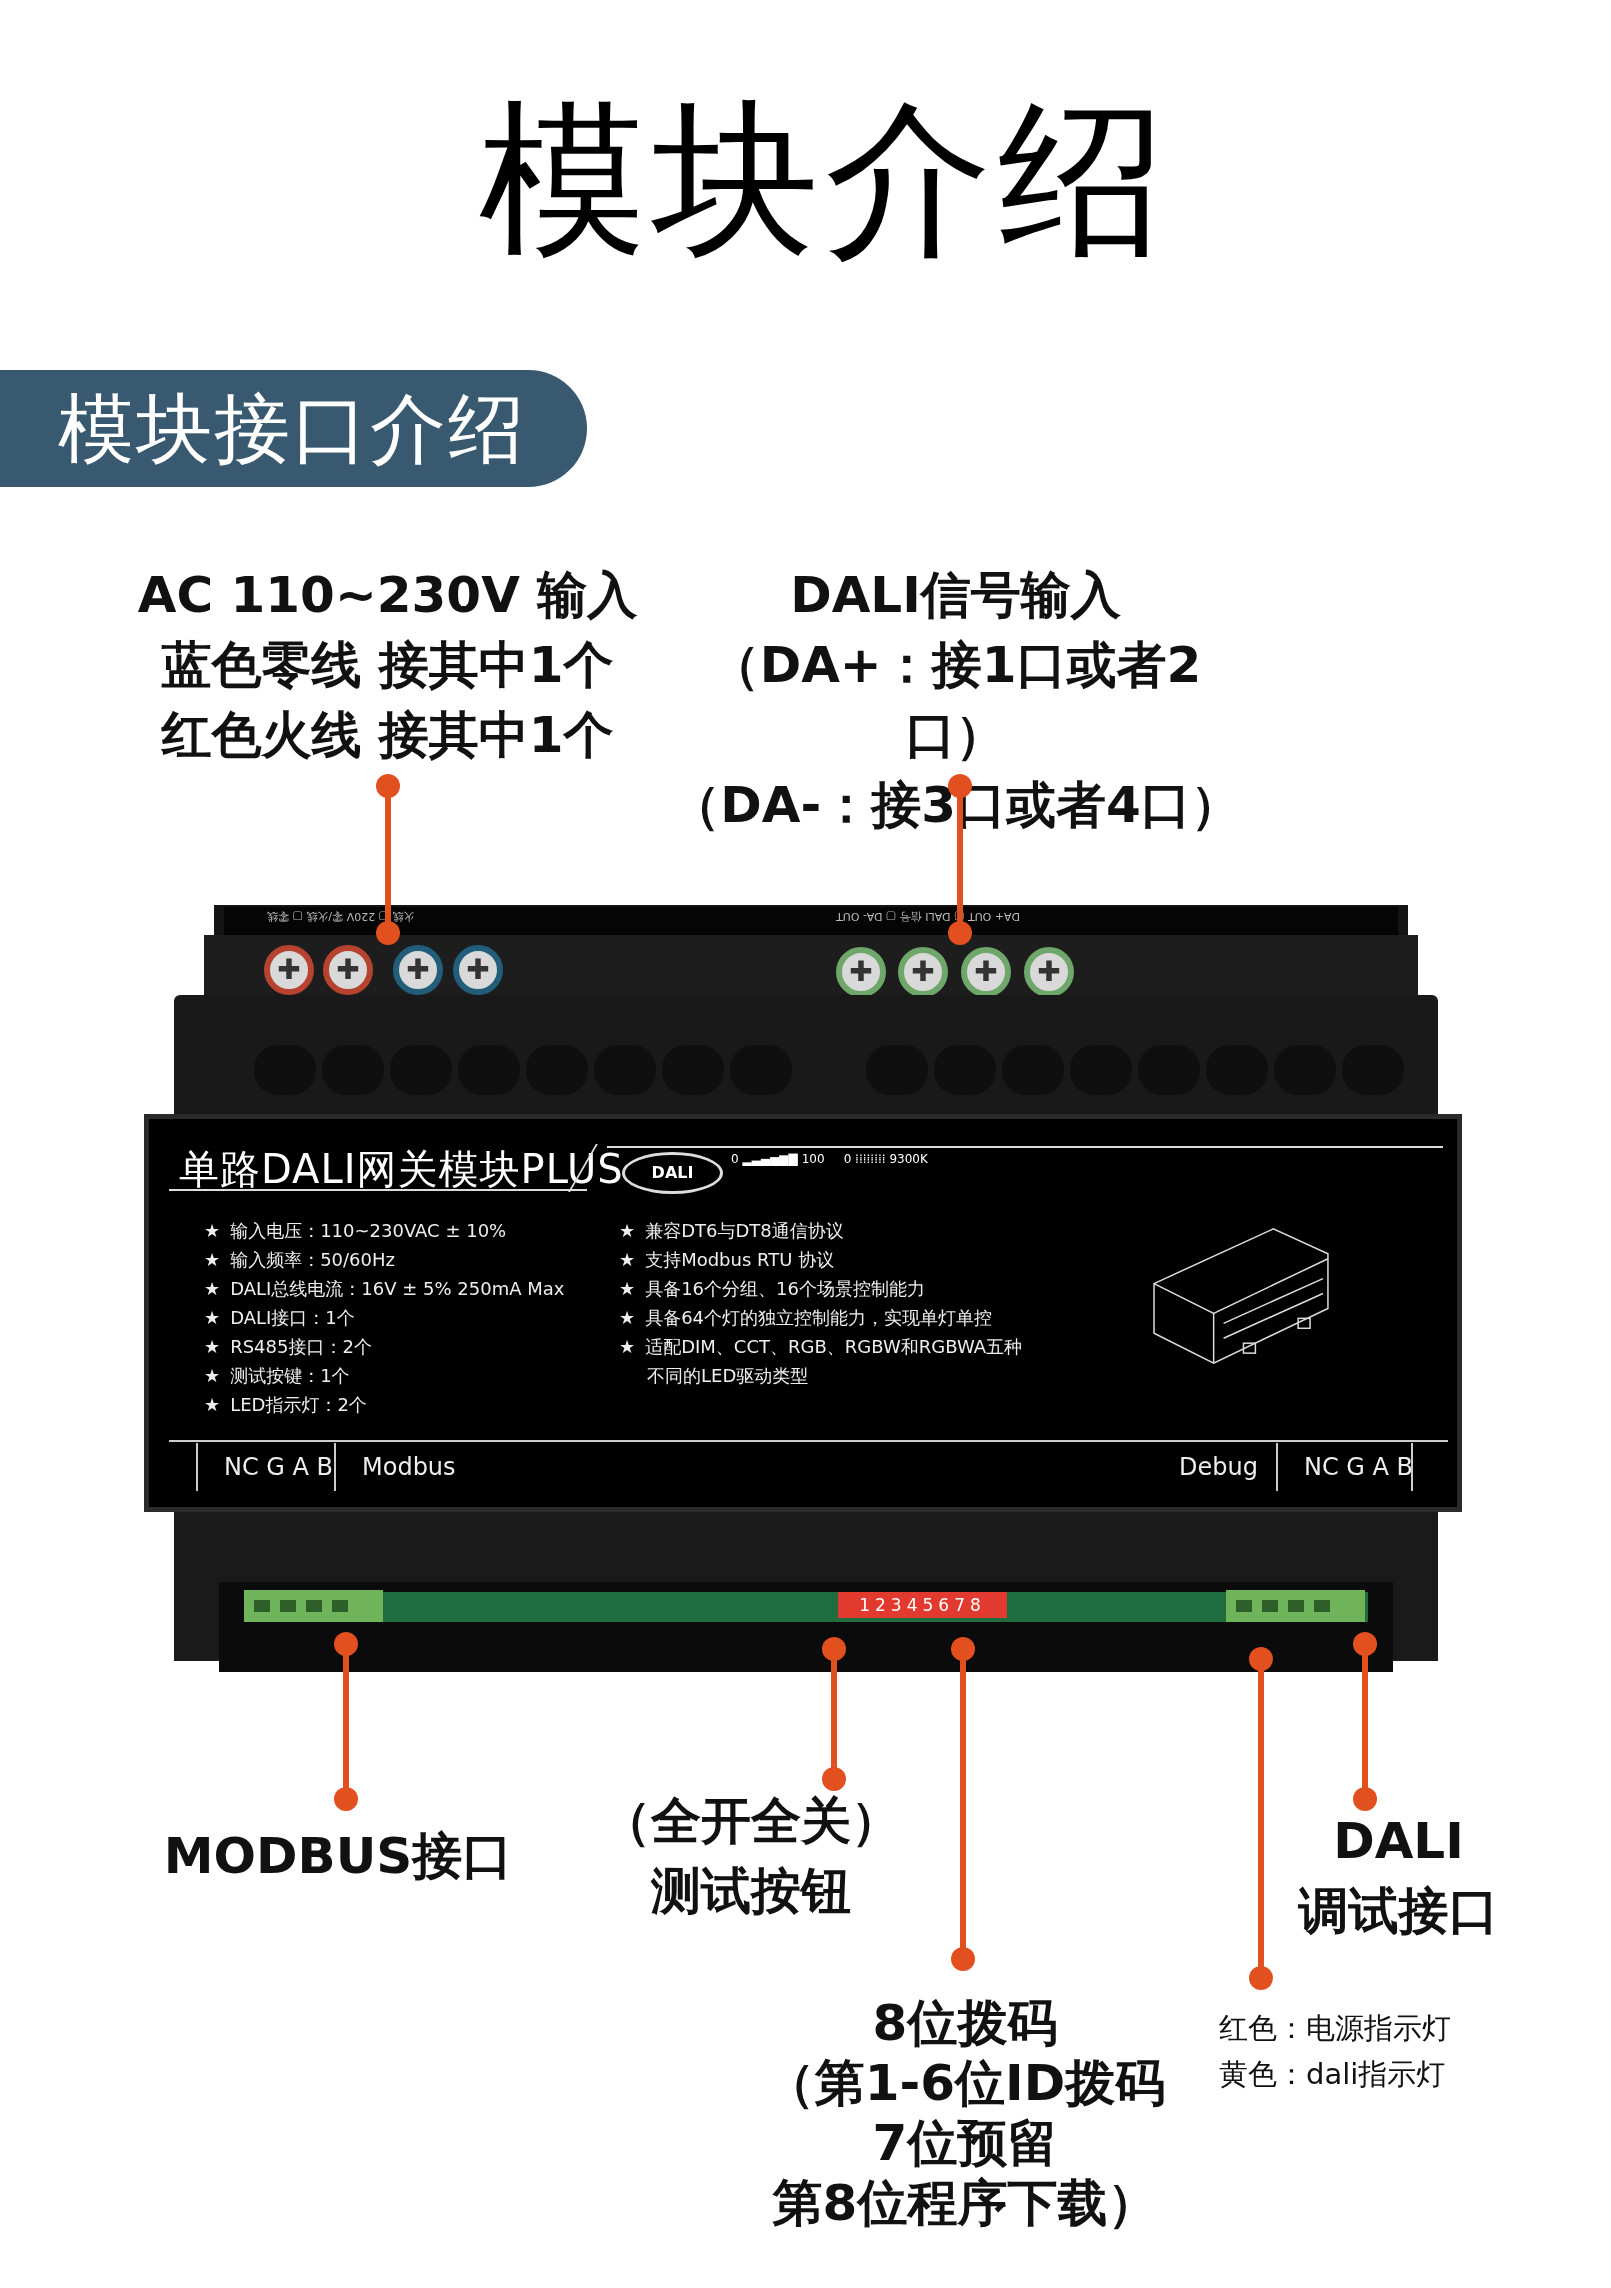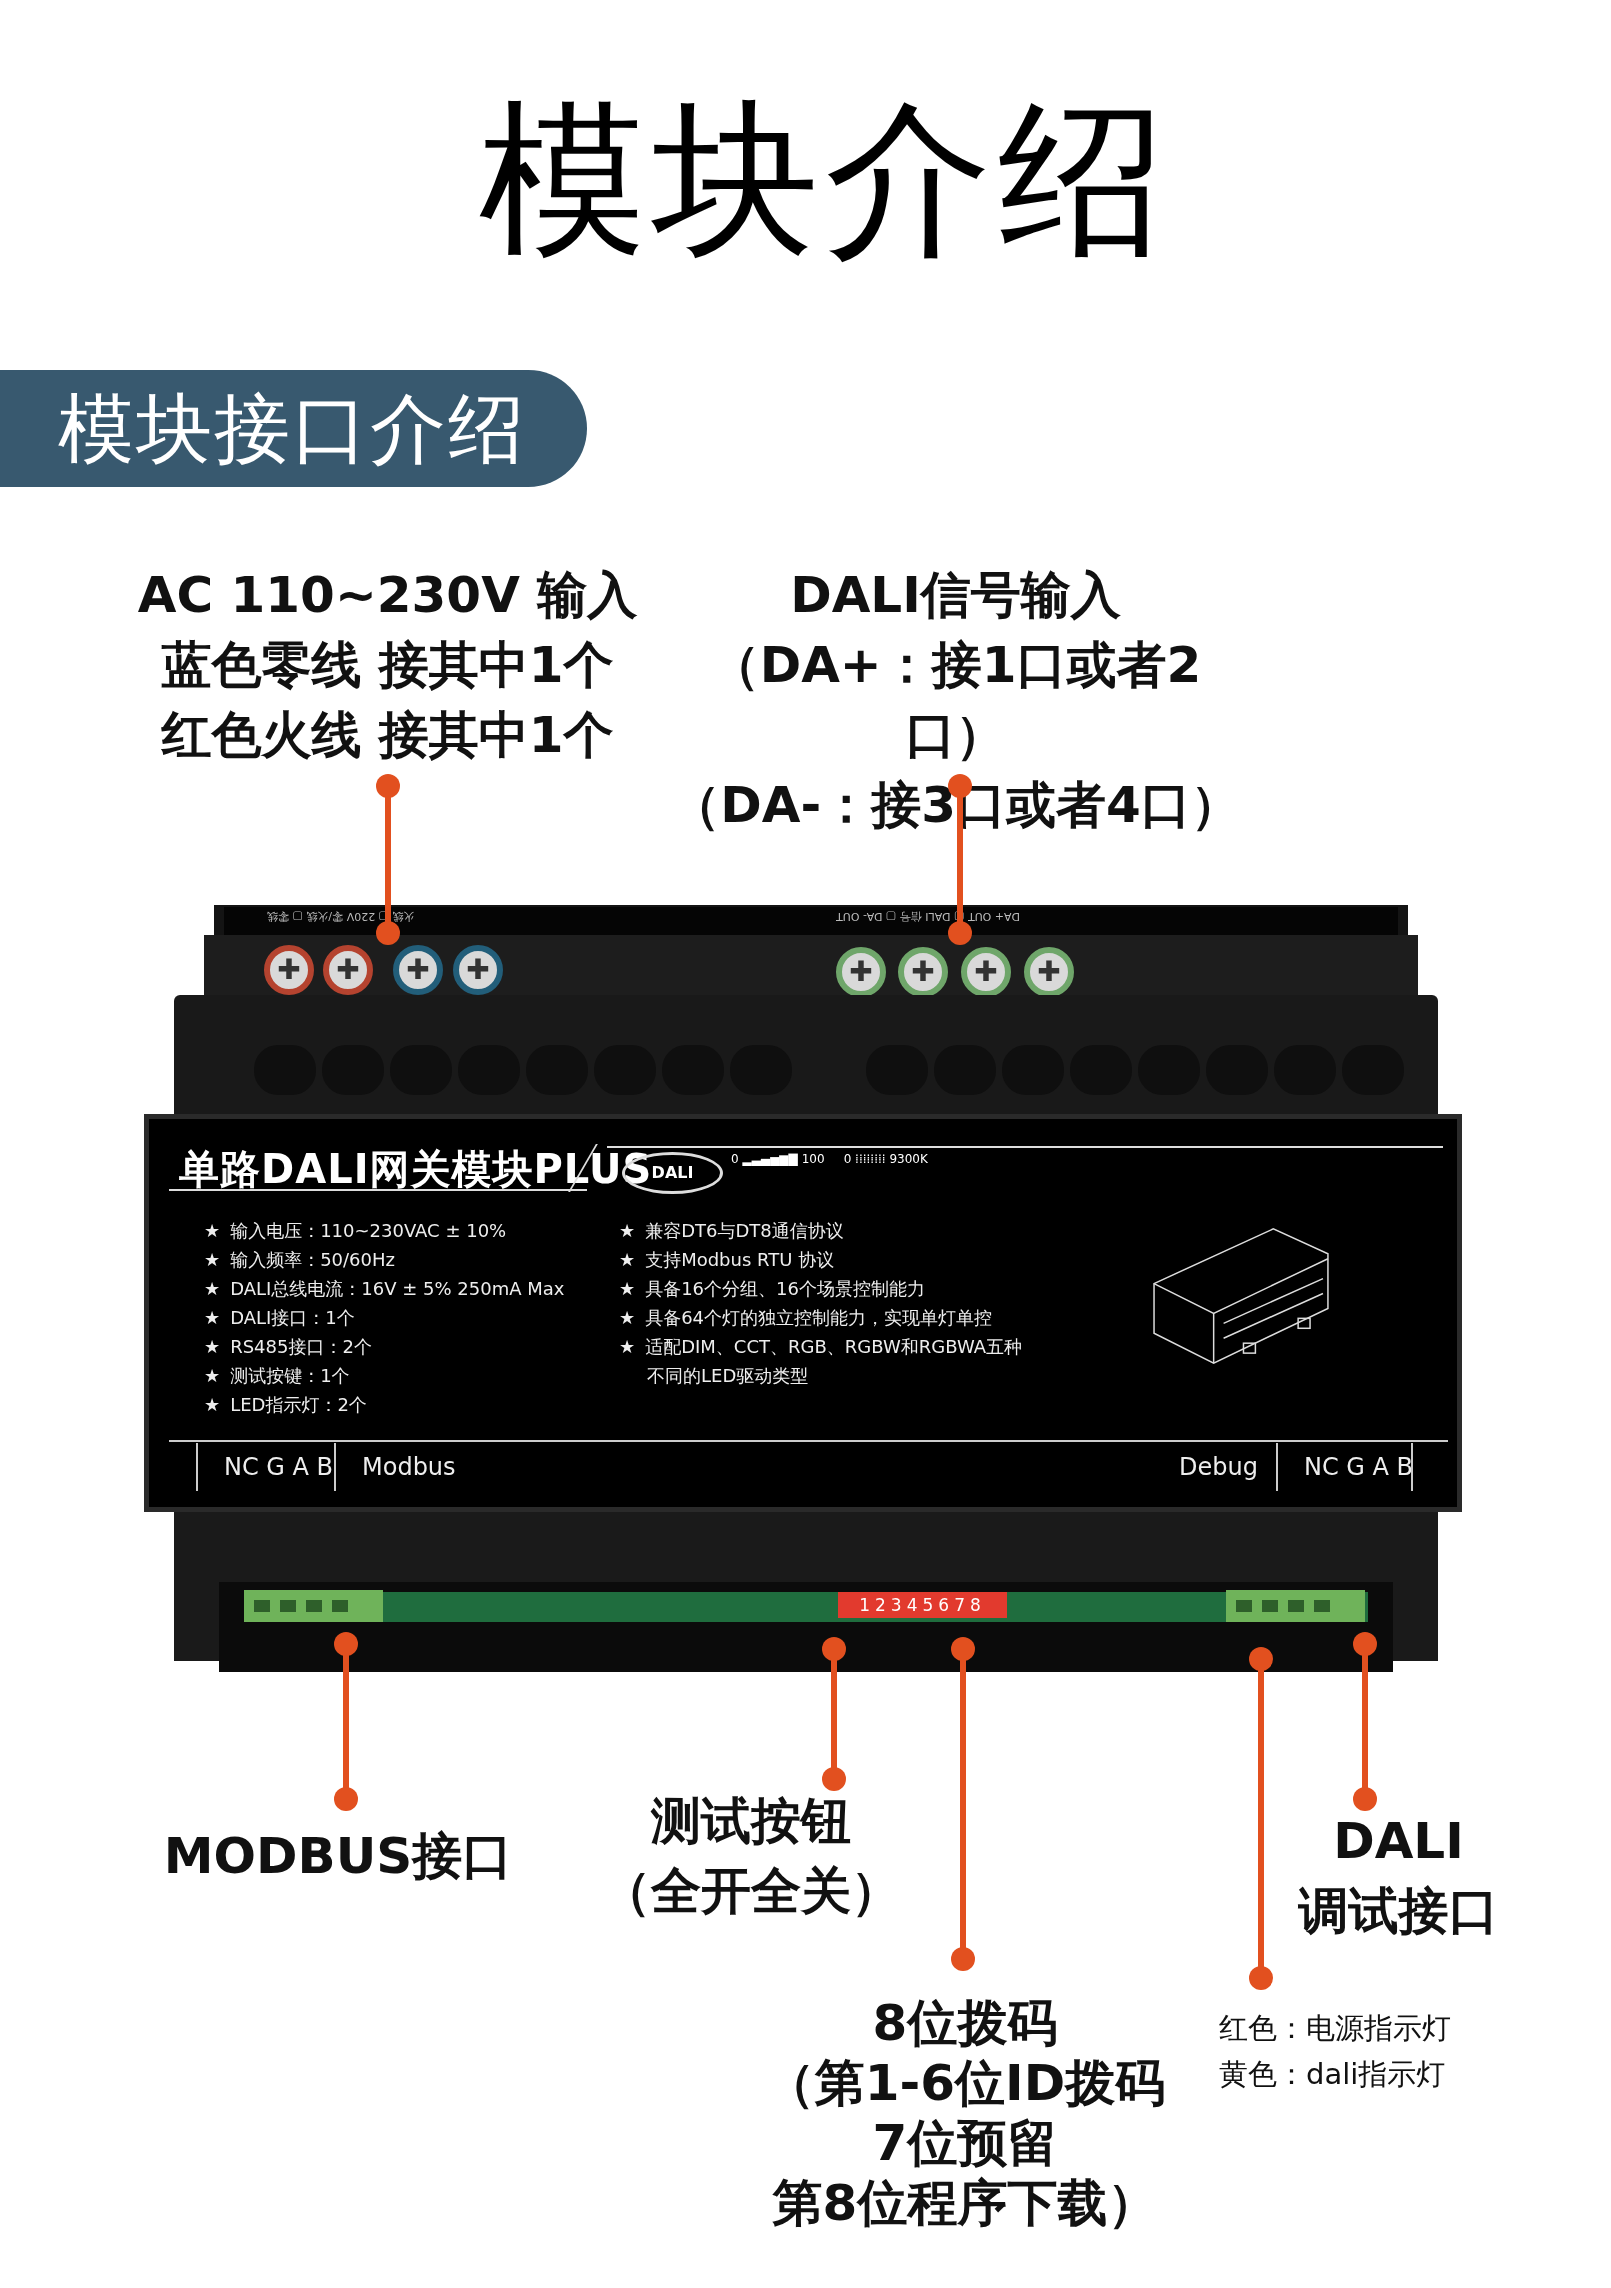--- a/index.html
+++ b/index.html
@@ -15,21 +15,21 @@
   
   .dev-top { left:214px; top:905px; width:1194px; height:80px; background:#141414; }
   .dev-top-strip { left:224px; top:907px; width:1174px; height:30px; background:#050505; }
   .term-slot { left:204px; top:935px; width:1214px; height:70px; background:#1d1d1d; }
   .dev-upper { left:174px; top:995px; width:1264px; height:129px; background:#191919; border-radius:6px 6px 0 0; }
   .knock-row { position:absolute; display:flex; gap:6px; }
   .knock { width:62px; height:50px; background:#0f0f0f; border-radius:24px; }
   .screw { position:absolute; width:50px; height:50px; border-radius:50%; background:#d9d9d9; border:6px solid; box-sizing:border-box; }
   .screw::after { content:"✚"; position:absolute; left:50%; top:50%; transform:translate(-50%,-52%); font-size:28px; color:#333; }
   .panel { left:144px; top:1114px; width:1318px; height:398px; background:#000; border:5px solid #2a2a2a; box-sizing:border-box; }
-  .panel-title { left:179px; top:1142px; font-size:40px; font-weight:bold; color:#fff; letter-spacing:1px; }
+  .panel-title { left:179px; top:1142px; font-size:40px; font-weight:normal; color:#fff; letter-spacing:1px; }
   .panel-rule { left:169px; top:1189px; width:418px; height:2px; background:#ddd; }
   .panel-rule2 { left:607px; top:1146px; width:836px; height:2px; background:#ddd; }
   .panel-slash { left:582px; top:1144px; width:30px; height:48px; border-left:2px solid #ddd; transform:skewX(-30deg); }
   .dali-logo { left:622px; top:1152px; width:95px; height:36px; border:3px solid #ddd; border-radius:50%; color:#fff; font-size:16px; font-weight:bold; text-align:center; line-height:36px; }
   .bars { left:731px; top:1152px; color:#fff; font-size:12px; }
   .spec { font-size:18px; color:#eee; line-height:29px; white-space:nowrap; }
   .spec .star { margin-right:10px; }
   .bottom-bar { left:169px; top:1440px; width:1279px; height:2px; background:#ccc; }
   .port-cell { position:absolute; top:1443px; height:48px; border-left:2px solid #ccc; color:#eee; font-size:24px; line-height:48px; padding-left:26px; white-space:nowrap; }
   .dev-lower { left:174px; top:1512px; width:1264px; height:149px; background:#1a1a1a; }
@@ -186,22 +186,22 @@
 <div class="abs orange-dot" style="left:1249px;top:1966px;"></div>
 
 <div class="abs orange-line" style="left:1362px;top:1642px;height:154px;"></div>
 <div class="abs orange-dot" style="left:1353px;top:1632px;"></div>
 <div class="abs orange-dot" style="left:1353px;top:1787px;"></div>
 
 <div class="abs callout" style="left:149px; top:1821px; width:378px;">
   <div>MODBUS接口</div>
 </div>
 <div class="abs callout" style="left:597px; top:1786px; width:308px;">
+  <div>（全开全关）</div>
   <div>测试按钮</div>
-  <div>（全开全关）</div>
 </div>
 <div class="abs callout" style="left:756px; top:1965px; width:418px; line-height:60px;margin-top:28px;">
   <div>8位拨码</div>
   <div>（第1-6位ID拨码</div>
   <div>7位预留</div>
   <div>第8位程序下载）</div>
 </div>
 <div class="abs callout" style="left:1284px; top:1806px; width:229px;">
   <div>DALI</div>
   <div>调试接口</div>

